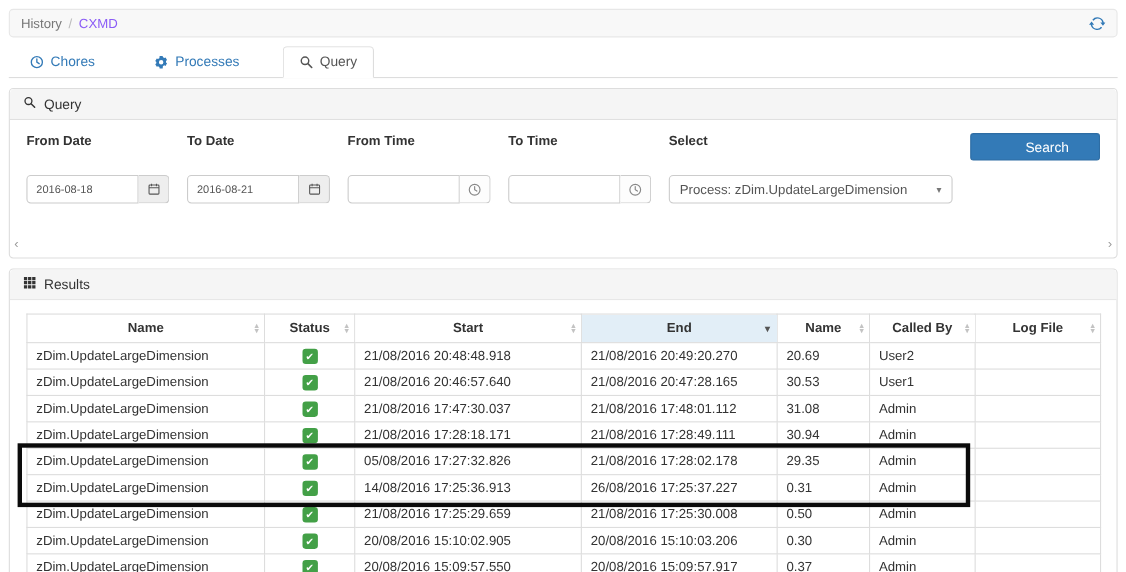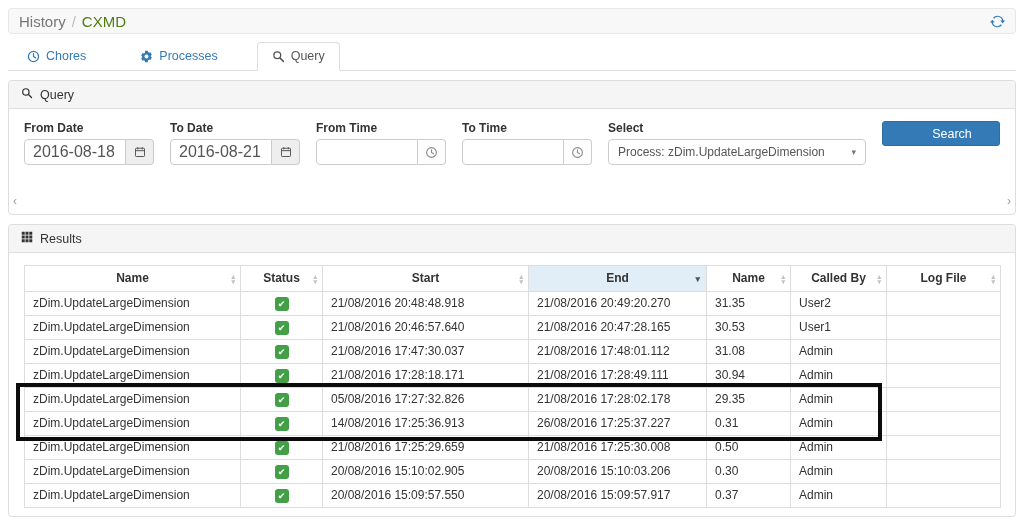--- a/index.html
+++ b/index.html
@@ -7,26 +7,26 @@
   body {
     width:1024px; height:520px; overflow:hidden;
     background:#fff; color:#333;
     font-family:"Liberation Sans", sans-serif; font-size:12px;
   }
   
   .topbar {
     margin:8px 8px 0; height:26px;
     background:#f8f8f8; border:1px solid #e7e7e7; border-radius:4px;
     display:flex; align-items:center; justify-content:space-between;
-    padding:0 10px; font-size:15px;
+    padding:0 10px; font-size:12px;
   }
   .crumb { display:flex; gap:6px; align-items:center; }
   .crumb-section { color:#777; }
   .crumb-sep { color:#bbb; }
-  .crumb-item { color:#4d7c0f; }
+  .crumb-item { color:#8b5cf6; }
   .refresh { cursor:pointer; display:flex; align-items:center; }
   
   .tabs { display:flex; align-items:flex-end; margin:8px 8px 0; border-bottom:1px solid #ddd; padding-left:4px;gap:22px; }
   .tab {
     display:flex; align-items:center; gap:6px;
     padding:6px 14px 7px; margin-bottom:-1px; margin-right:2px;
     font-size:12.5px; color:#337ab7; cursor:pointer;
     border:1px solid transparent; border-radius:4px 4px 0 0;
   }
   .tab.active { background:#fff; border-color:#ddd #ddd #fff; color:#555; }
@@ -35,25 +35,25 @@
   .panel { margin:9px 8px 0; border:1px solid #ddd; border-radius:4px; background:#fff; }
   .panel-heading {
     background:#f5f5f5; border-bottom:1px solid #ddd; border-radius:4px 4px 0 0;
     padding:6px 12px; display:flex; align-items:center; gap:7px;
     color:#333; font-size:12.5px;
   }
   .panel-body { padding:12px 15px 6px; }
   
   .form-row { display:flex; align-items:flex-start; }
   .fgroup { display:flex; flex-direction:column; margin-right:16px; }
-  .fgroup label { font-weight:bold; font-size:12px; color:#333; margin-bottom:4px; }
+  .fgroup label { font-weight:bold; font-size:12px; color:#333; margin-bottom:24px; }
   .igroup { display:flex; height:26px; }
   input.tbox {
     width:102px; height:26px; border:1px solid #ccc; border-radius:4px 0 0 4px;
-    padding:0 8px; font-size:16px; color:#555; outline:none; font-family:inherit;
+    padding:0 8px; font-size:10px; color:#555; outline:none; font-family:inherit;
   }
   .addon {
     width:28px; height:26px; border:1px solid #ccc; border-left:0;
     border-radius:0 4px 4px 0; background:#eee;
     display:flex; align-items:center; justify-content:center; color:#555; cursor:pointer;
   }
   .addon.light { background:#fdfdfd; color:#888; }
   .fake-select {
     width:258px; height:26px; border:1px solid #ccc; border-radius:4px; background:#fff;
     display:flex; align-items:center; justify-content:space-between;
@@ -298,21 +298,21 @@
                 </span>
             </th>
           </tr>
         </thead>
         <tbody>
             <tr>
               <td>zDim.UpdateLargeDimension</td>
               <td class="center"><span class="status-badge">✔</span></td>
               <td>21/08/2016 20:48:48.918</td>
               <td>21/08/2016 20:49:20.270</td>
-              <td>31.35</td>
+              <td>20.69</td>
               <td>User2</td>
               <td></td>
             </tr>
             <tr>
               <td>zDim.UpdateLargeDimension</td>
               <td class="center"><span class="status-badge">✔</span></td>
               <td>21/08/2016 20:46:57.640</td>
               <td>21/08/2016 20:47:28.165</td>
               <td>30.53</td>
               <td>User1</td>

